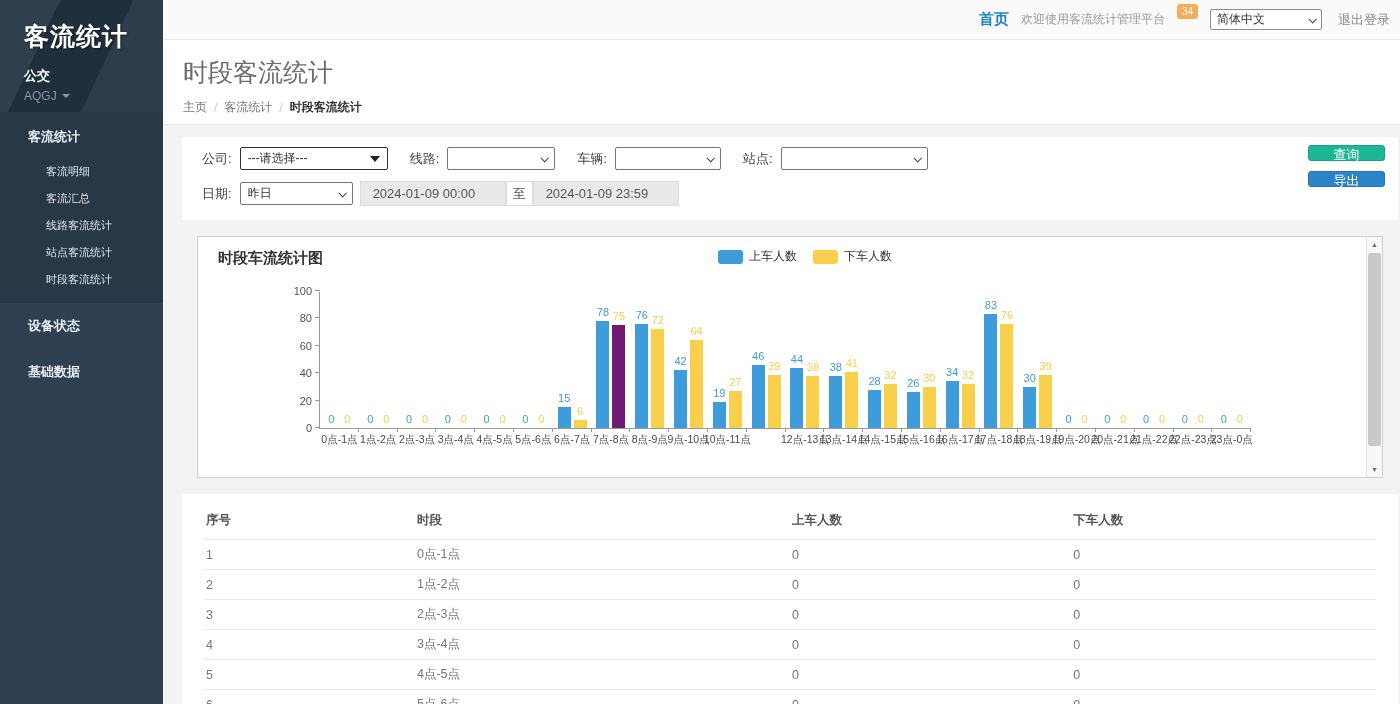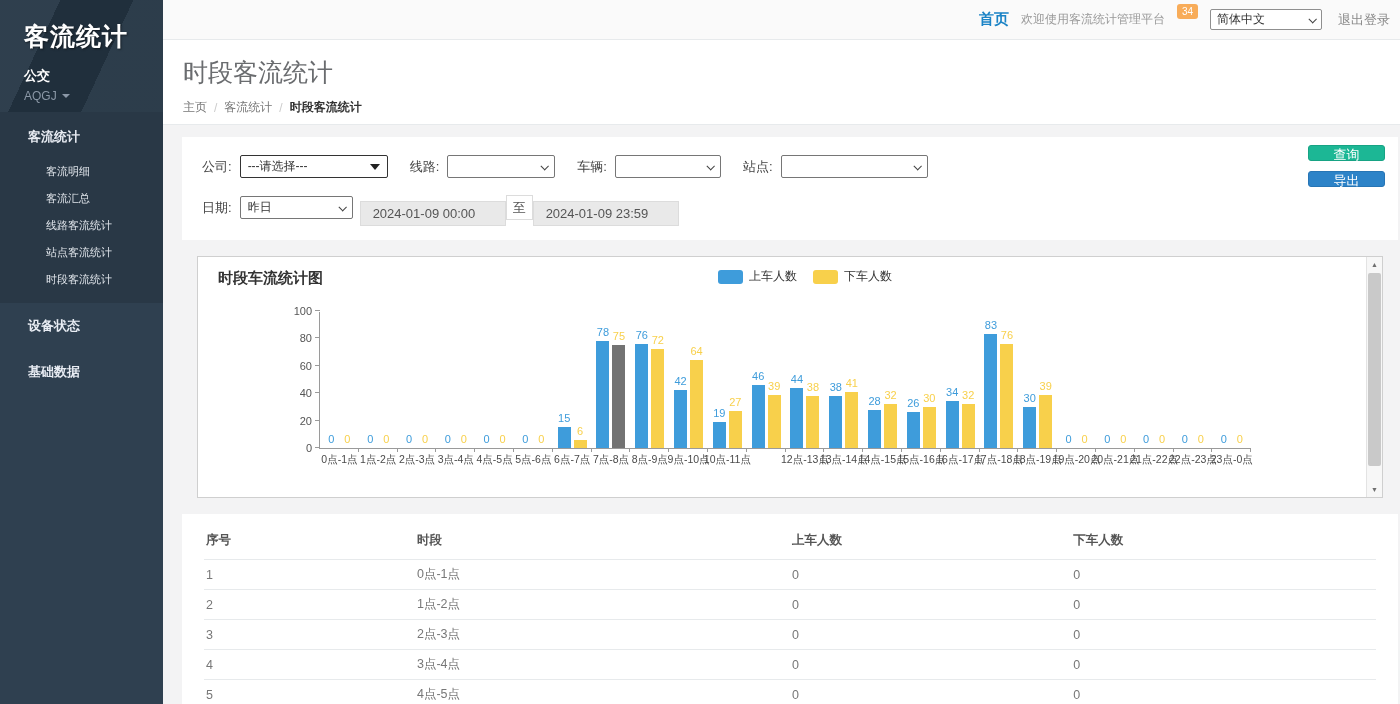--- a/index.html
+++ b/index.html
@@ -34,27 +34,27 @@
   .page-title { color:#6a6c6f; font-size:25px; font-weight:300; }
   .breadcrumb { margin-top:10px; font-size:12px; color:#777; display:flex; gap:7px; align-items:center; }
   .breadcrumb .sep { color:#ccc; }
   .breadcrumb .active { color:#333; font-weight:bold; }
   .breadcrumb .link { cursor:pointer; }
 
   .content { padding:12px 2px 0 19px; }
 
   
   .filter-panel { background:#fff; padding:10px 14px 14px 20px; position:relative; }
-  .frow { display:flex; align-items:center; margin-top:8px; }
+  .frow { display:flex; align-items:center; margin-top:0; }
   .flabel { font-size:13px; color:#444; margin-right:8px; }
   .sel { height:23px; border:1px solid #767676; border-radius:2px; background:#fff; display:flex; align-items:center; justify-content:space-between; padding:0 7px; font-size:12px; color:#333; cursor:pointer; }
   .sel.company { width:148px; border-color:#333; }
   .tri-down { width:0; height:0; border-left:5px solid transparent; border-right:5px solid transparent; border-top:6px solid #222; }
   .gap { width:22px; }
-  .dateinput { height:25px; background:#e9e9e9; border:1px solid #dcdcdc; color:#555; font-size:13px; display:flex; align-items:center; padding:0 12px; width:146px;margin-top:12px; }
+  .dateinput { height:25px; background:#e9e9e9; border:1px solid #dcdcdc; color:#555; font-size:13px; display:flex; align-items:center; padding:0 12px; width:146px; }
   .to-box { height:25px; border:1px solid #dcdcdc; background:#fff; color:#555; font-size:13px; display:flex; align-items:center; justify-content:center; width:27px; }
   .btn-col { position:absolute; right:13px; top:8px; display:flex; flex-direction:column; gap:10px; }
   .btn { width:77px; height:16px; border:none; border-radius:3px; color:#fff; font-size:13px; cursor:pointer; font-family:inherit; }
   .btn.query { background:#1cb795; border:1px solid #17a384; }
   .btn.export { background:#2d83c8; border:1px solid #2775b5; }
 
   
   .chart-panel { margin:16px 15px 0 15px; background:#fff; border:1px solid #cfcfcf; height:242px; position:relative; }
   .chart-title { position:absolute; left:20px; top:12px; font-size:15px; font-weight:bold; color:#333; }
   .legend { position:absolute; left:520px; top:11px; display:flex; gap:16px; align-items:center; }
@@ -271,21 +271,21 @@
             <div class="bar" style="height: 8.22px; background: rgb(248, 208, 75);">
               <span class="val" style="color: rgb(248, 208, 75);">6</span>
             </div>
             <span class="xlabel">6点-7点</span>
             <span class="xtick"></span>
           </div>
           <div class="grp">
             <div class="bar" style="height: 106.86px; background: rgb(62, 156, 219);">
               <span class="val" style="color: rgb(62, 156, 219);">78</span>
             </div>
-            <div class="bar" style="height: 102.75px; background: #737373;">
+            <div class="bar" style="height: 102.75px; background: #701a75;">
               <span class="val" style="color: rgb(248, 208, 75);">75</span>
             </div>
             <span class="xlabel">7点-8点</span>
             <span class="xtick"></span>
           </div>
           <div class="grp">
             <div class="bar" style="height: 104.12px; background: rgb(62, 156, 219);">
               <span class="val" style="color: rgb(62, 156, 219);">76</span>
             </div>
             <div class="bar" style="height: 98.64px; background: rgb(248, 208, 75);">

